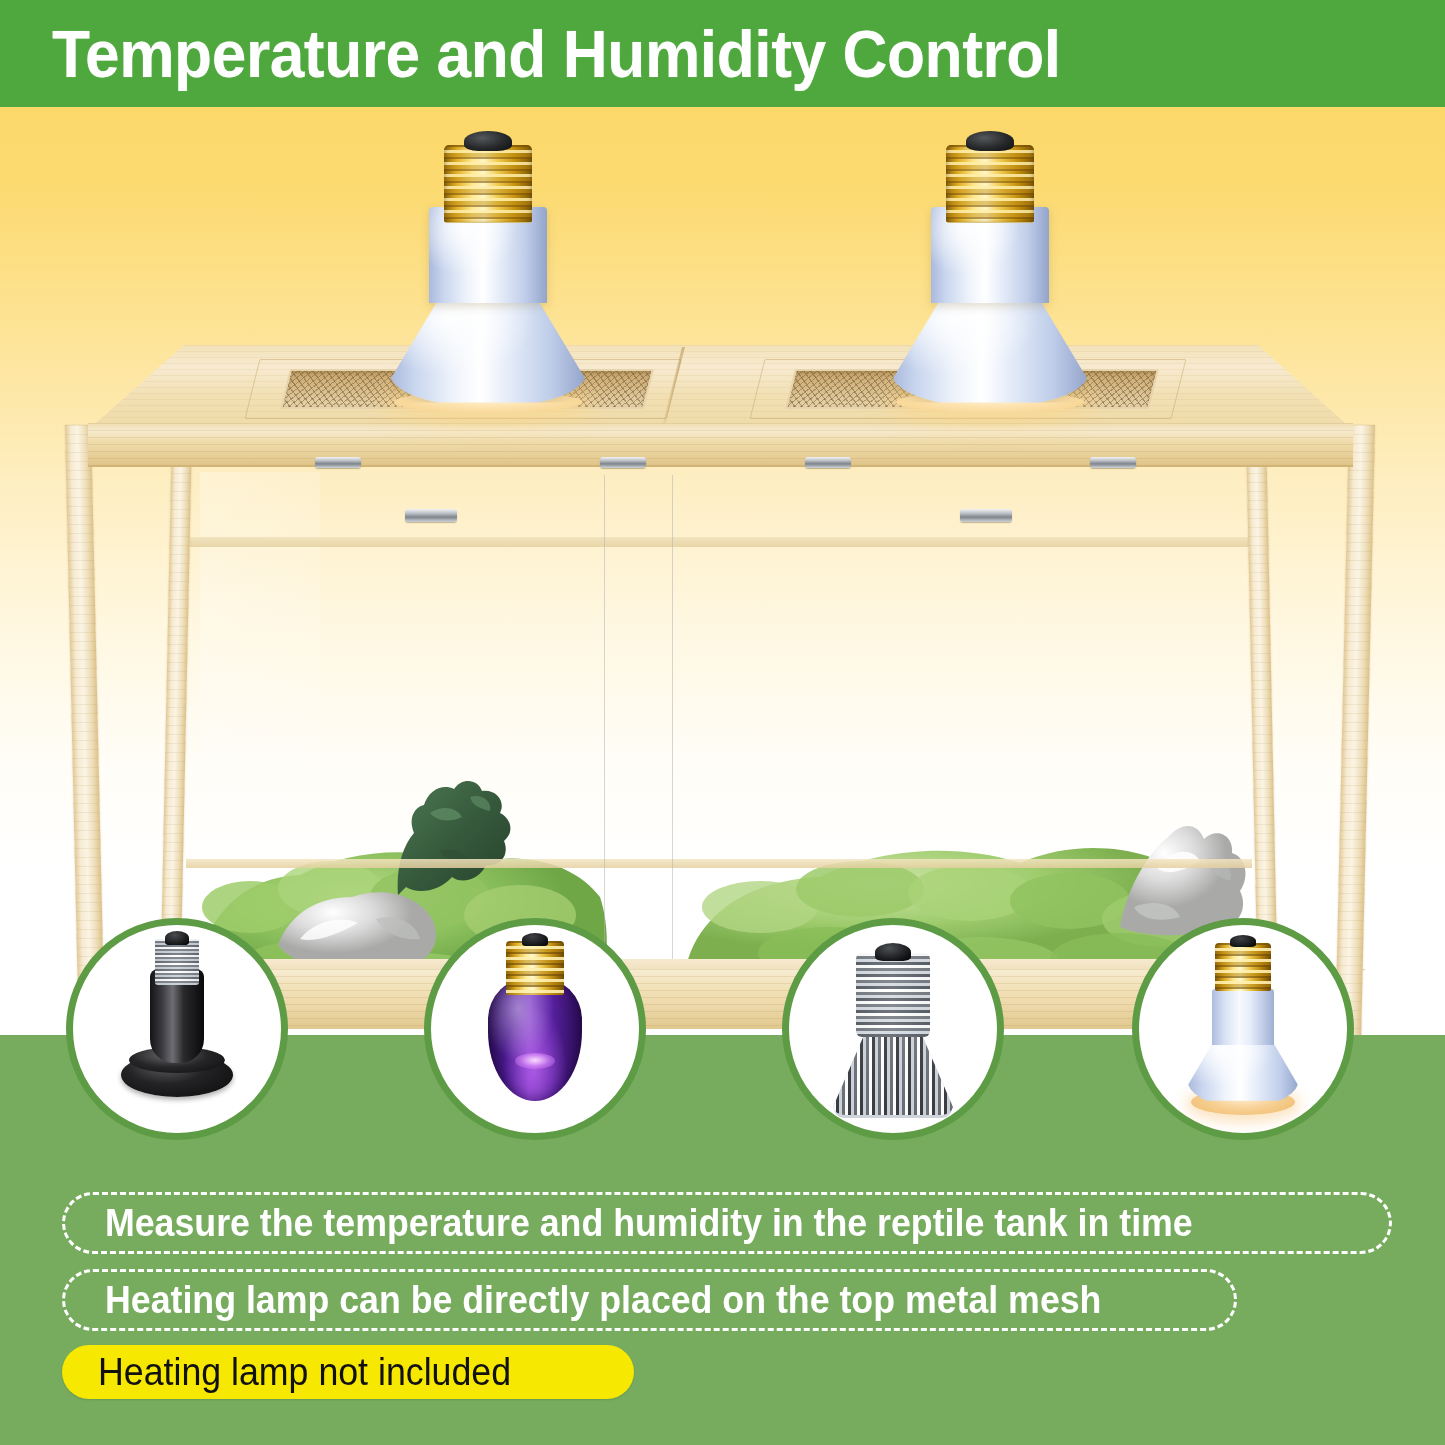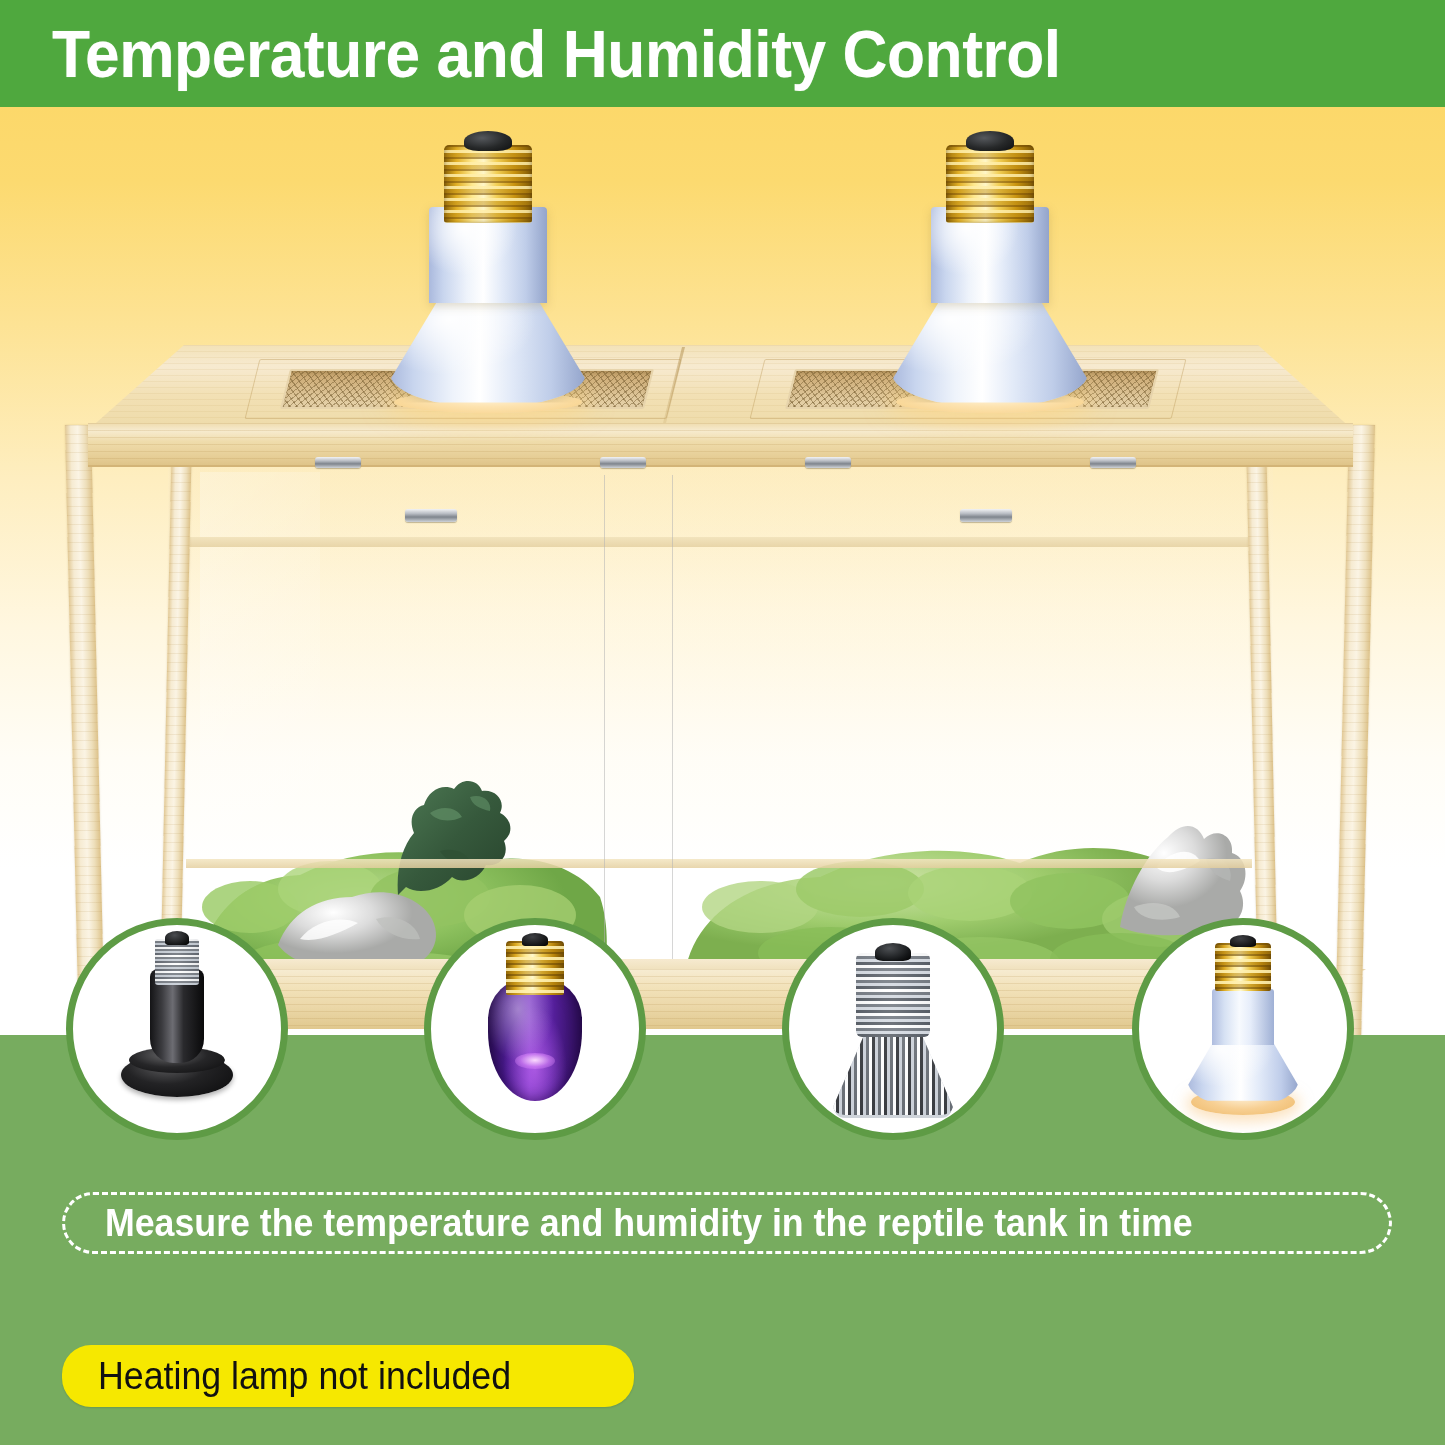--- a/index.html
+++ b/index.html
@@ -364,21 +364,21 @@
     font-size:38px;
     transform:scaleX(0.94);
     transform-origin:left center;
     white-space:nowrap;
     margin-left:40px;
   }
   .cap1{left:62px;top:1192px;width:1330px;height:62px;}
   .cap2{left:62px;top:1269px;width:1175px;height:62px;}
 
   .badge{
-    position:absolute;left:62px;top:1345px;width:572px;height:62px;
+    position:absolute;left:62px;top:1345px;width:572px;height:54px;
     background:#f6e800;border-radius:29px;
     display:flex;align-items:center;
     box-shadow:0 1px 2px rgba(0,0,0,.12);
   }
   .badge-text{
     color:#111111;
     font-family:"Liberation Sans Narrow","Liberation Sans",sans-serif;
     font-size:38px;
     transform:scaleX(0.94);
     transform-origin:left center;
@@ -578,18 +578,21 @@
     <div class="r63-face"></div>
     <div class="ico r63-bell"></div>
     <div class="ico r63-neck"></div>
     <div class="ico r63-cap"></div>
     <div class="ico r63-tip"></div>
   </div>
 
   <div class="cap cap1">
     <span class="cap-text">Measure the temperature and humidity in the reptile tank in time</span>
   </div>
+  <div class="cap cap2">
+    <span class="cap-text">Heating lamp can be directly placed on the top metal mesh</span>
+  </div>
 
   <div class="badge">
     <span class="badge-text">Heating lamp not included</span>
   </div>
 
 </div>
 
 </body></html>

